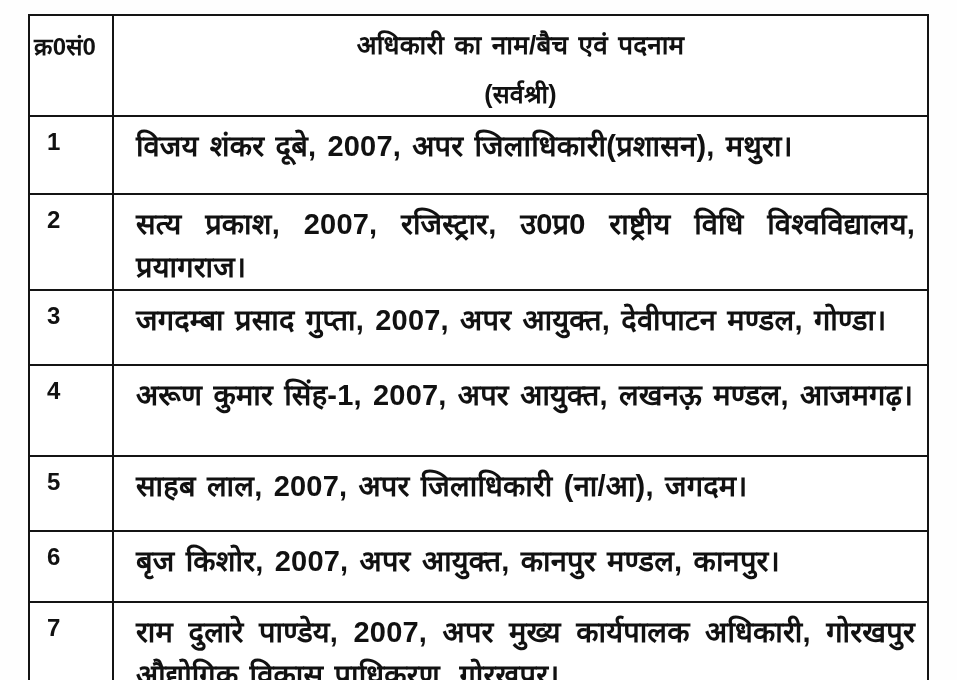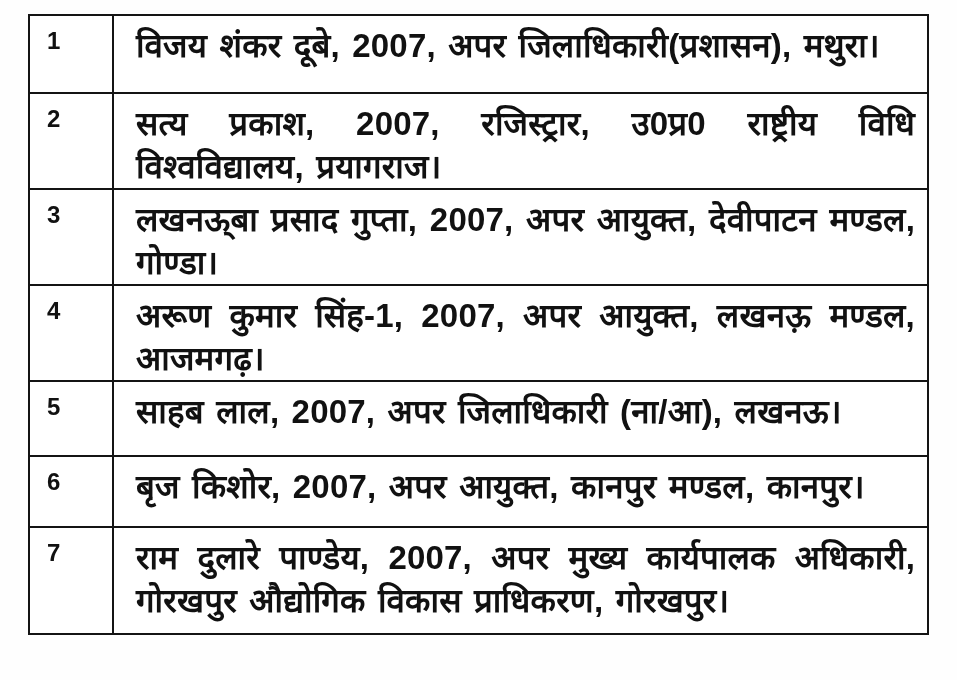--- a/index.html
+++ b/index.html
@@ -53,21 +53,21 @@
   }
   th.header-name .line2 {
     margin-top: 14px;
     font-size: 25px;
   }
   td.sno-cell {
     font-size: 24px;
     padding: 11px 0 0 17px;
   }
   td.detail-cell {
-    font-size: 33px;
+    font-size: 29px;
     line-height: 43px;
     padding: 8px 12px 0 22px;
     text-align: justify;
   }
   tr.r1 td { height: 65px; }
   tr.r2 td { height: 64px; }
   tr.r3 td { height: 62px; }
   tr.r4 td { height: 78px; }
   tr.r5 td { height: 62px; }
   tr.r6 td { height: 58px; }
@@ -76,39 +76,46 @@
 </head>
 <body>
 
 <div class="page">
   <table class="officer-table">
     <colgroup>
       <col class="sno-col">
       <col class="detail-col">
     </colgroup>
     <tbody>
+        <tr>
+      <th class="header-sno">क्र0सं0</th>
+      <th class="header-name">
+        <div class="line1">अधिकारी का नाम/बैच एवं पदनाम</div>
+        <div class="line2">(सर्वश्री)</div>
+      </th>
+    </tr>
     <tr class="r1">
       <td class="sno-cell">1</td>
       <td class="detail-cell">विजय शंकर दूबे, 2007, अपर जिलाधिकारी(प्रशासन), मथुरा।</td>
     </tr>
     <tr class="r2">
       <td class="sno-cell">2</td>
       <td class="detail-cell">सत्य प्रकाश, 2007, रजिस्ट्रार, उ0प्र0 राष्ट्रीय विधि विश्वविद्यालय, प्रयागराज।</td>
     </tr>
     <tr class="r3">
       <td class="sno-cell">3</td>
-      <td class="detail-cell">लखनऊ्बा प्रसाद गुप्ता, 2007, अपर आयुक्त, देवीपाटन मण्डल, गोण्डा।</td>
+      <td class="detail-cell">जगदम्बा प्रसाद गुप्ता, 2007, अपर आयुक्त, देवीपाटन मण्डल, गोण्डा।</td>
     </tr>
     <tr class="r4">
       <td class="sno-cell">4</td>
       <td class="detail-cell">अरूण कुमार सिंह-1, 2007, अपर आयुक्त, लखनऊ़ मण्डल, आजमगढ़।</td>
     </tr>
     <tr class="r5">
       <td class="sno-cell">5</td>
-      <td class="detail-cell">साहब लाल, 2007, अपर जिलाधिकारी (ना/आ), लखनऊ।</td>
+      <td class="detail-cell">साहब लाल, 2007, अपर जिलाधिकारी (ना/आ), जगदम।</td>
     </tr>
     <tr class="r6">
       <td class="sno-cell">6</td>
       <td class="detail-cell">बृज किशोर, 2007, अपर आयुक्त, कानपुर मण्डल, कानपुर।</td>
     </tr>
     <tr class="r7">
       <td class="sno-cell">7</td>
       <td class="detail-cell">राम दुलारे पाण्डेय, 2007, अपर मुख्य कार्यपालक अधिकारी, गोरखपुर औद्योगिक विकास प्राधिकरण, गोरखपुर।</td>
     </tr>
 

